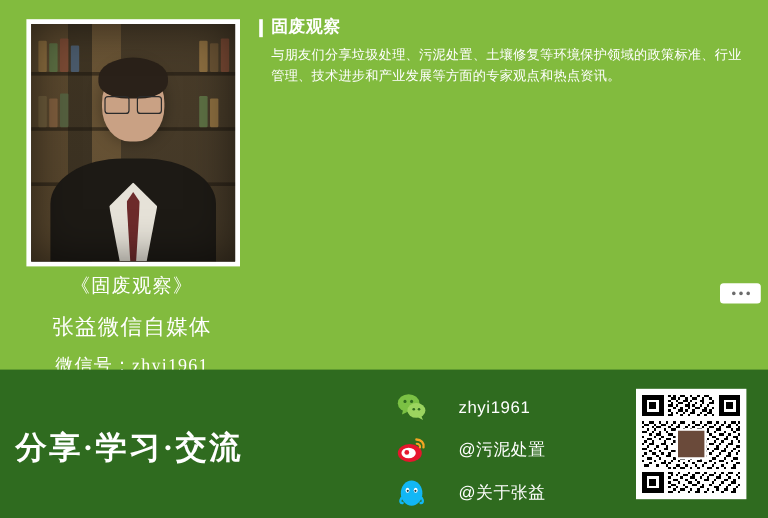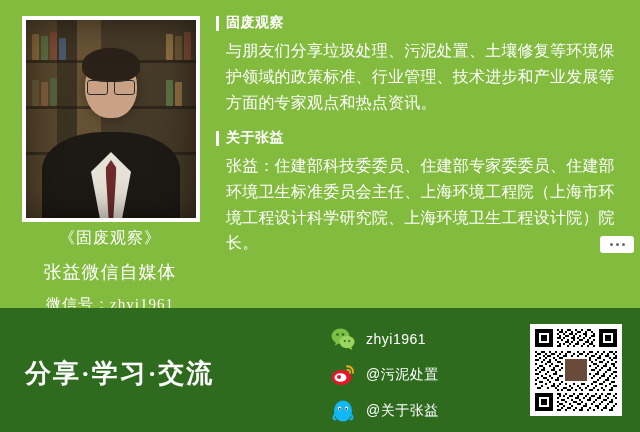--- a/index.html
+++ b/index.html
@@ -104,45 +104,45 @@
     position:absolute;left:0;top:2px;width:3px;height:15px;background:#ffffff;
   }
   .sec h3{
     margin:0 0 6px 0;
     font-size:14px;font-weight:bold;color:#ffffff;
     font-family:"Liberation Sans", sans-serif;
     letter-spacing:.5px;
   }
   .sec p{
     margin:0;
-    font-size:16px;line-height:1.62;color:#ffffff;
+    font-size:11px;line-height:1.62;color:#ffffff;
     letter-spacing:.2px;
   }
   .dots-btn{
     position:absolute;right:6px;top:236px;
     width:34px;height:17px;background:#ffffff;border-radius:3px;
     display:flex;align-items:center;justify-content:center;gap:3px;
   }
   .dots-btn i{display:block;width:3px;height:3px;background:#6b6b6b;border-radius:50%;}
 
   
   .bottom{
     position:absolute;left:0;top:308px;width:640px;height:124px;
     background:#2f6b1f;
   }
   .slogan{
-    position:absolute;left:25px;top:48px;
+    position:absolute;left:13px;top:48px;
     color:#ffffff;font-size:26px;font-weight:bold;
     font-family:"Liberation Serif", serif;
     letter-spacing:2px;
   }
   .contacts{
     position:absolute;left:330px;top:16px;
   }
-  .crow{display:flex;align-items:center;height:30px;margin-bottom:6px;}
+  .crow{display:flex;align-items:center;height:30px;margin-bottom:6px;gap:16px;}
   .crow .ic{width:26px;height:26px;margin-right:10px;flex:0 0 26px;}
   .crow .tx{color:#ffffff;font-size:14px;letter-spacing:.5px;}
 
   .qr{
     position:absolute;right:18px;top:16px;
     width:92px;height:92px;background:#ffffff;padding:3px;box-sizing:border-box;
   }
   .qr svg{display:block;}
   .qr-face{
     position:absolute;left:50%;top:50%;transform:translate(-50%,-50%);
@@ -191,25 +191,20 @@
     </div>
 
     <div class="sections">
 
       <div class="sec">
         <span class="bar"></span>
         <h3>固废观察</h3>
         <p>与朋友们分享垃圾处理、污泥处置、土壤修复等环境保护领域的政策标准、行业管理、技术进步和产业发展等方面的专家观点和热点资讯。</p>
       </div>
 
-      <div class="sec">
-        <span class="bar"></span>
-        <h3>关于张益</h3>
-        <p>张益：住建部科技委委员、住建部专家委委员、住建部环境卫生标准委员会主任、上海环境工程院（上海市环境工程设计科学研究院、上海环境卫生工程设计院）院长。</p>
-      </div>
 
 
     </div>
 
     <div class="dots-btn">
       <i></i>
       <i></i>
       <i></i>
     </div>
 

